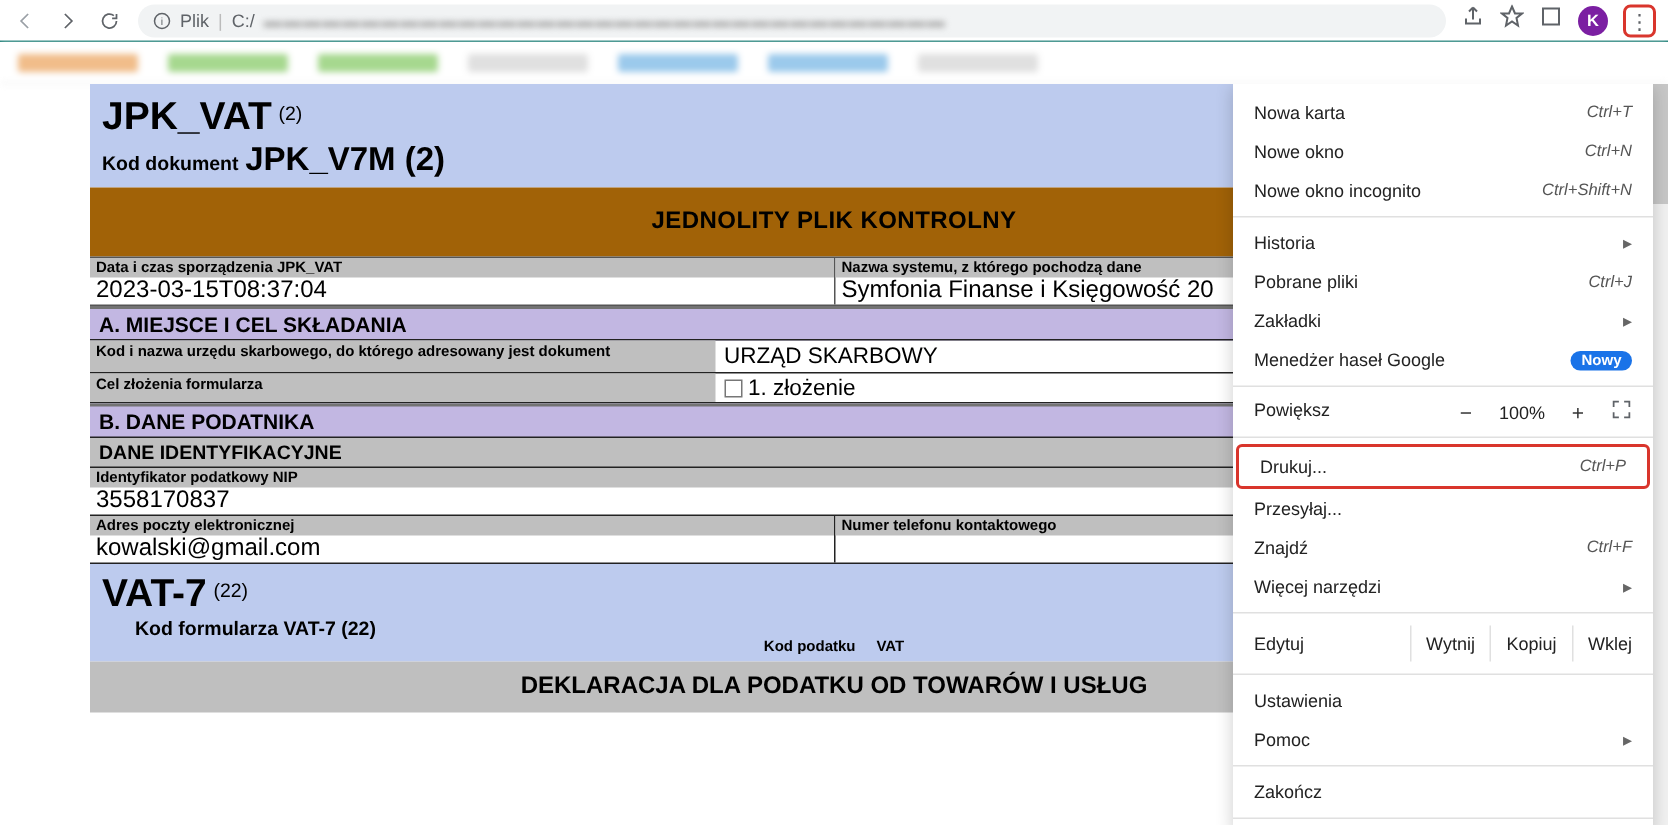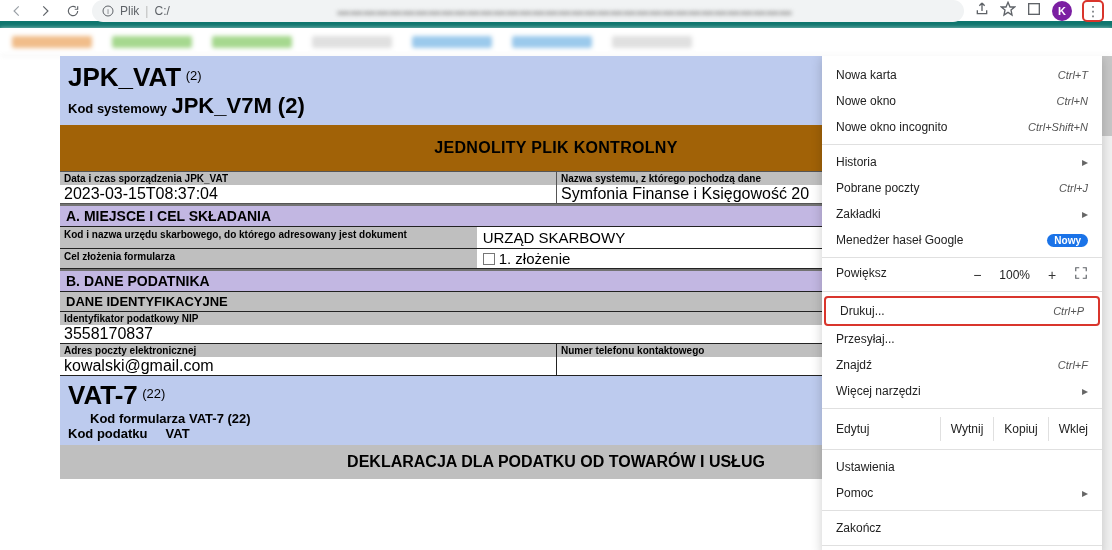--- a/index.html
+++ b/index.html
@@ -1,19 +1,19 @@
 <!DOCTYPE html>
 <html><head>
   <meta charset="utf-8">
   <style>
     * { margin: 0; padding: 0; box-sizing: border-box; }
     html, body { width: 1112px; height: 550px; overflow: hidden; font-family: Arial, sans-serif; background: #fff; }
     
     
-    .browser-chrome { height: 28px; background: #fff; display: flex; align-items: center; padding: 0 8px; gap: 10px; border-bottom: 7px solid #0f766e; text-align: center; }
+    .browser-chrome { height: 28px; background: #fff; display: flex; align-items: center; padding: 0 8px; gap: 10px; border-bottom: 1px solid #0f766e; }
     .nav-btn { width: 18px; height: 18px; display: flex; align-items: center; justify-content: center; color: #5f6368; }
     .addr-bar { flex: 1; height: 22px; background: #f1f3f4; border-radius: 12px; display: flex; align-items: center; padding: 0 10px; font-size: 12px; color: #5f6368; gap: 6px; }
     .addr-info { display: inline-flex; align-items: center; gap: 3px; }
     .addr-text { color: #5f6368; }
     .right-icons { display: flex; align-items: center; gap: 10px; }
     .avatar { width: 20px; height: 20px; border-radius: 50%; background: #7b1fa2; color: #fff; display: flex; align-items: center; justify-content: center; font-size: 11px; font-weight: bold; }
     .kebab { width: 22px; height: 22px; border: 2px solid #d9352c; border-radius: 5px; display: flex; align-items: center; justify-content: center; color: #5f6368; font-size: 14px; }
     
     
     .bookmark-bar { height: 28px; background: #fff; border-bottom: 1px solid #ddd; filter: blur(2px); opacity: 0.6; display: flex; align-items: center; padding: 0 12px; gap: 20px; }
@@ -135,21 +135,21 @@
     </div>
 
   <div class="page-inner" style="margin: 0 60px 0 60px;">
 
     <div class="section-blue" style="padding:6px 8px 6px 8px;">
       <div class="hdr-title">
         <span class="main">JPK_VAT</span>
         <span class="sub">(2)</span>
       </div>
       <div>
-        <span class="kod-label">Kod systemowy</span>
+        <span class="kod-label">Kod dokument</span>
         <span class="kod-val">JPK_V7M (2)</span>
       </div>
     </div>
 
     <div class="gray-header">JEDNOLITY PLIK KONTROLNY</div>
 
     <div class="form-row" style="border-top:1px solid #555;">
       <div class="half">
         <div class="cell-label">Data i czas sporządzenia JPK_VAT</div>
         <div class="cell-val">2023-03-15T08:37:04</div>
@@ -193,21 +193,21 @@
 
     <div class="section-blue" style="padding:4px 8px 4px 8px;">
       <div class="hdr-title">
         <span class="main">VAT-7</span>
         <span class="sub">(22)</span>
       </div>
       <div style="font-size:13px; font-weight:bold;margin-left:22px;">
         <span>Kod formularza</span>
         <span style="font-weight:900;">VAT-7 (22)</span>
       </div>
-      <div style="font-size:13px; font-weight:bold;">
+      <div style="font-size:10px; font-weight:bold;text-align:center;">
         <span>Kod podatku</span>
         &nbsp;&nbsp;&nbsp;
         <span style="font-weight:900;">VAT</span>
       </div>
     </div>
 
     <div class="decl-header">DEKLARACJA DLA PODATKU OD TOWARÓW I USŁUG</div>
   </div>
 
   <div class="menu">
@@ -222,21 +222,21 @@
     <div class="menu-item">
         <span>Nowe okno incognito</span>
         <span class="menu-shortcut">Ctrl+Shift+N</span>
       </div>
     <div class="menu-sep"></div>
     <div class="menu-item">
         <span>Historia</span>
         <span class="menu-sub-arrow">▸</span>
       </div>
     <div class="menu-item">
-        <span>Pobrane poczty</span>
+        <span>Pobrane pliki</span>
         <span class="menu-shortcut">Ctrl+J</span>
       </div>
     <div class="menu-item">
         <span>Zakładki</span>
         <span class="menu-sub-arrow">▸</span>
       </div>
     <div class="menu-item">
         <span>Menedżer haseł Google</span>
         <span class="badge-new">Nowy</span>
       </div>

